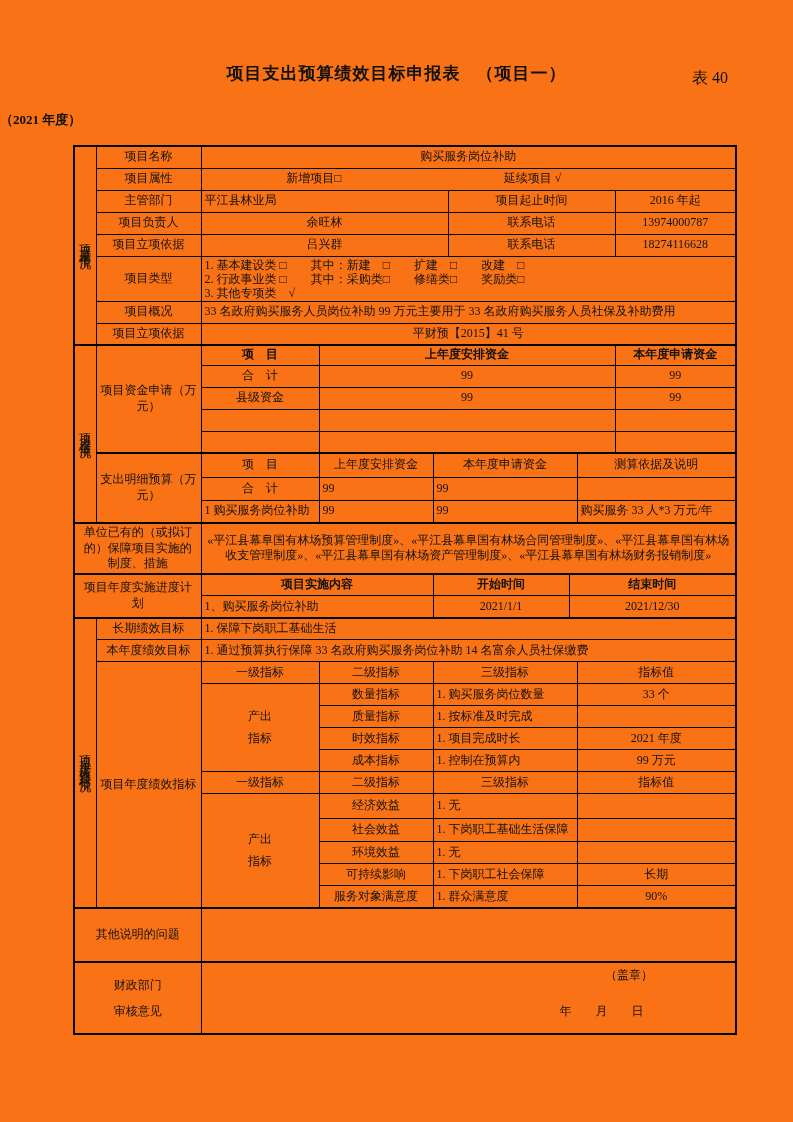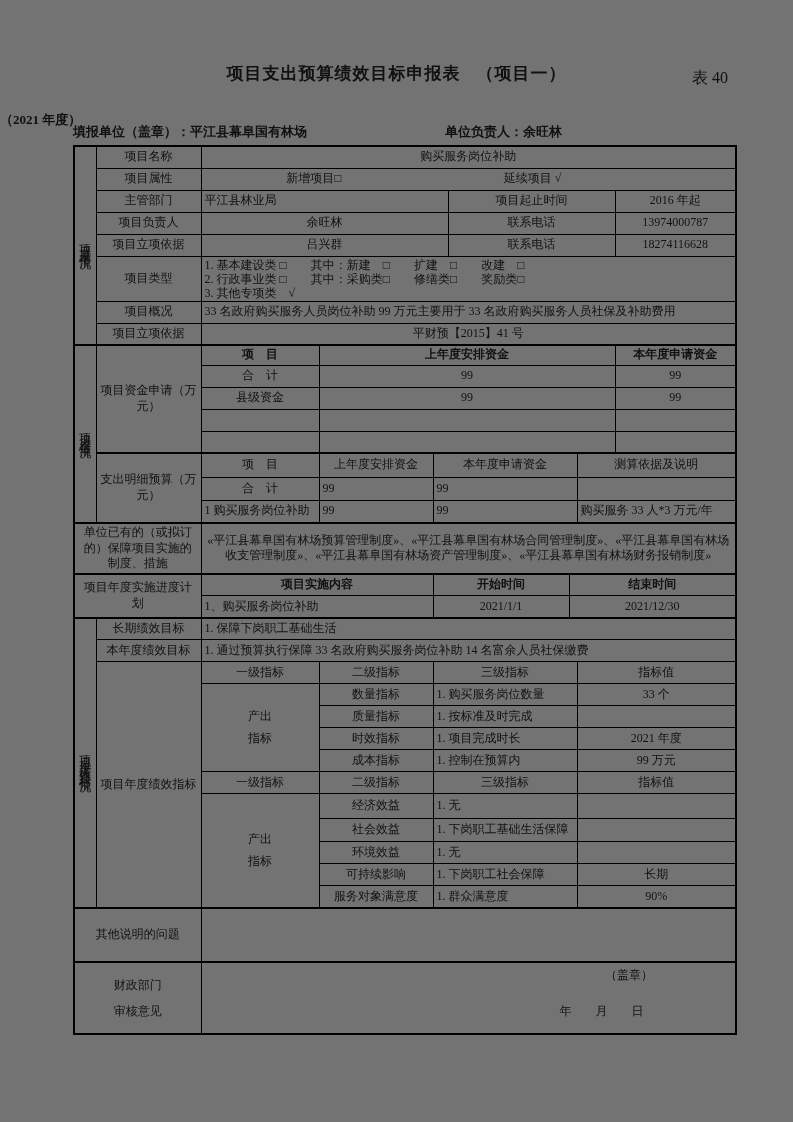--- a/index.html
+++ b/index.html
@@ -1,16 +1,16 @@
 <!DOCTYPE html>
 <html><head>
 <meta charset="utf-8">
 <style>
   html,body{margin:0;padding:0;background:#e8e8e8;}
-  .page{position:relative;width:793px;height:1122px;background:#737373;margin:0 auto;
+  .page{position:relative;width:793px;height:1122px;background:#f97316;margin:0 auto;
         font-family:"Liberation Serif","DejaVu Serif",serif;color:#111;overflow:hidden;}
   .title{position:absolute;top:62px;left:0;width:100%;text-align:center;
          font-size:17px;font-weight:bold;letter-spacing:1px;}
   .title .part{margin-left:16px;}
   .form-no{position:absolute;top:68px;left:692px;font-size:16px;}
   .subtitle{position:absolute;top:94px;left:0;width:100%;text-align:left;
             font-size:13px;font-weight:bold;margin-top:17px;}
   .fill-line{position:absolute;top:123px;left:73px;width:662px;font-size:13px;font-weight:bold;}
   .fill-line .head{position:absolute;left:372px;top:0;}
   table.tbl{position:absolute;top:145px;left:73px;width:662px;border-collapse:collapse;
@@ -38,24 +38,20 @@
 </head>
 <body>
 
 <div class="page">
 
   <div class="title">
     <span>项目支出预算绩效目标申报表</span><span class="part">（项目一）</span>
   </div>
   <div class="form-no">表 40</div>
   <div class="subtitle">（2021 年度）</div>
-  <div class="fill-line">
-    <span>填报单位（盖章）：平江县幕阜国有林场</span>
-    <span class="head">单位负责人：余旺林</span>
-  </div>
 
   <table class="tbl">
     <colgroup>
       <col style="width:22px">
         <col style="width:105px">
         <col style="width:118px">
       <col style="width:114px">
         <col style="width:15px">
         <col style="width:121px">
       <col style="width:8px">

